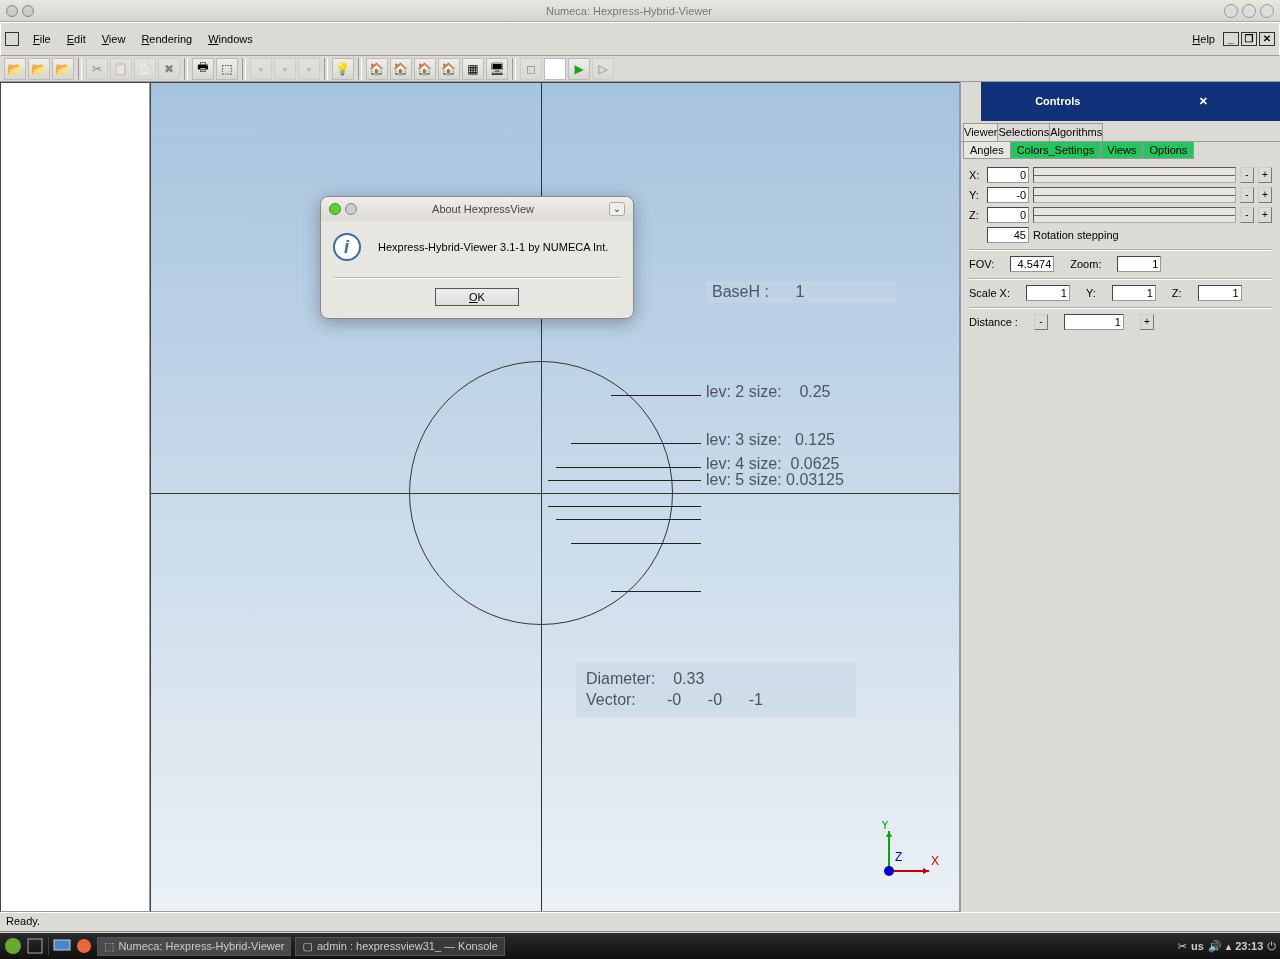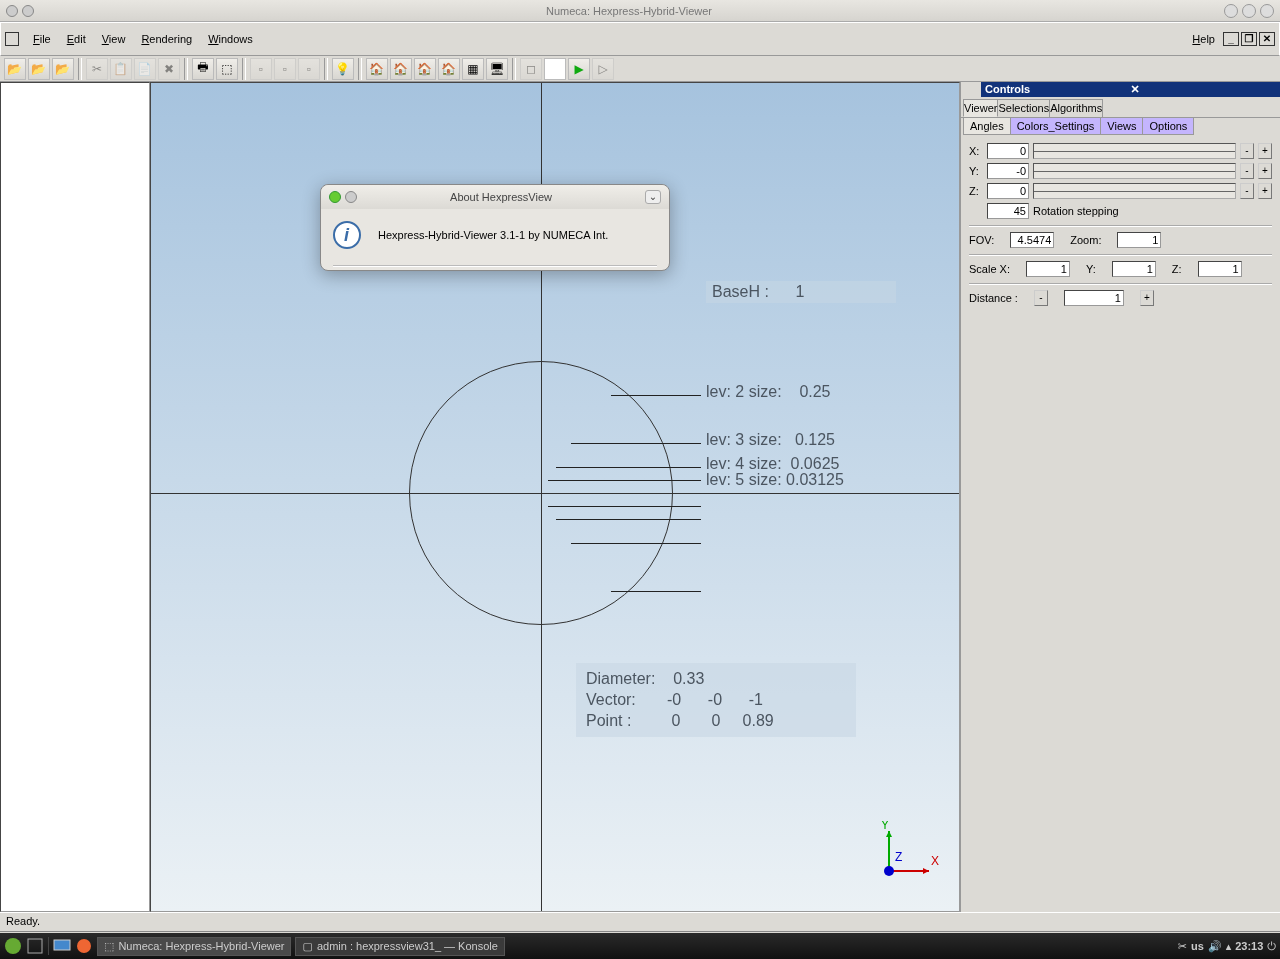--- a/index.html
+++ b/index.html
@@ -59,28 +59,28 @@
 .viewport { flex:1; position:relative; background:linear-gradient(#a6c3de 0%, #ebf1f5 100%); border:1px inset #999; }
 .viewport .crossV { position:absolute; left:390px; top:0; width:1px; height:100%; background:#333; }
 .viewport .crossH { position:absolute; top:410px; left:0; width:100%; height:1px; background:#333; }
 .viewport .circle { position:absolute; left:258px; top:278px; width:264px; height:264px; border:1px solid #333; border-radius:50%; }
 .viewport .tick { position:absolute; height:1px; background:#222; }
 .viewport .lbl { position:absolute; color:#4b5560; font-size:16px; white-space:nowrap; }
 .viewport .infobox { position:absolute; left:425px; top:580px; background:rgba(200,215,228,0.6); padding:6px 10px; color:#4b5560; font-size:16px; line-height:1.3; width:280px; }
 .viewport .axis { position:absolute; right:20px; bottom:20px; width:70px; height:70px; }
 
 .controls { width:320px; background:#dcdad5; border-left:1px solid #999; }
-.ctrl-hdr { background:#11327a; color:#fff; font-weight:bold; font-size:11px; padding:1px 4px; display:flex;margin-left:20px; }
+.ctrl-hdr { background:#11327a; color:#fff; font-weight:bold; text-align:center; font-size:11px; padding:13px 4px; display:flex;margin-left:20px; }
 .ctrl-hdr span { flex:1; }
 .ctrl-hdr .x { cursor:pointer; }
 .tabs { display:flex; padding:2px 2px 0 2px; }
 .tab { background:#dcdad5; border:1px solid #999; border-bottom:none; padding:2px 0; font-size:11px; margin-right:-1px; }
 .tab.active { background:#e8e6e1; border-bottom:1px solid #e8e6e1; position:relative; z-index:1; }
 .subtabs { display:flex; padding:0 2px; border-top:1px solid #999; }
-.subtab { background:#c4b5fd; border:1px solid #999; border-top:none; padding:2px 6px; font-size:11px; margin-right:-1px; }
+.subtab { background:#22c55e; border:1px solid #999; border-top:none; padding:2px 6px; font-size:11px; margin-right:-1px; }
 .subtab.active { background:#e8e6e1; }
 .ctrl-body { padding:8px; }
 .anglerow { display:flex; align-items:center; margin-bottom:4px; gap:4px; }
 .anglerow .albl { width:14px; }
 .anglerow input { width:42px; text-align:right; font-size:11px; border:1px inset #999; padding:1px 2px; }
 .slider { flex:1; height:16px; background:#e8e6e1; border:1px inset #aaa; position:relative; }
 .slider::before { content:""; position:absolute; left:0; right:0; top:7px; height:1px; background:#666; }
 .stepbtn { width:14px; height:16px; border:1px outset #ccc; background:#dcdad5; font-size:10px; text-align:center; line-height:13px; }
 .fieldrow { display:flex; align-items:center; gap:16px; margin:6px 0; }
 .fieldrow input { width:44px; text-align:right; font-size:11px; border:1px inset #999; padding:1px 2px; }
@@ -88,21 +88,21 @@
 
 .statusbar { height:20px; background:#dcdad5; border-top:1px solid #fff; padding:2px 6px; font-size:11px; border-bottom:1px solid #888; }
 
 .taskbar { position:absolute; bottom:0; left:0; right:0; height:26px; background:linear-gradient(#2a2a2a,#111); display:flex; align-items:center; color:#ccc; font-size:11px; padding:0 4px; gap:4px; }
 .taskbar .tbicon { width:18px; height:18px; }
 .taskbar .task { background:#3a3a3a; border:1px solid #555; padding:2px 6px; display:flex; align-items:center; gap:4px; }
 .taskbar .task.active { background:#4a4a4a; }
 .taskbar .tspacer { flex:1; }
 .taskbar .clock { font-weight:bold; }
 
-.dialog { position:absolute; left:320px; top:184px; width:350px; background:#e8e6e1; border:1px solid #888; border-radius:8px; box-shadow:0 4px 18px rgba(0,0,0,0.3); }
+.dialog { position:absolute; left:320px; top:196px; width:314px; background:#e8e6e1; border:1px solid #888; border-radius:8px; box-shadow:0 4px 18px rgba(0,0,0,0.3); }
 .dialog .dtitle { height:24px; background:linear-gradient(#f0eee9,#dcdad5); border-radius:8px 8px 0 0; display:flex; align-items:center; padding:0 8px; font-size:11px; color:#444; }
 .dialog .dtitle .dl { display:flex; gap:4px; }
 .dialog .dtitle .dl span { width:12px; height:12px; border-radius:50%; }
 .dialog .dtitle .tlabel { flex:1; text-align:center; }
 .dialog .dtitle .min { width:16px; height:14px; border:1px solid #aaa; border-radius:3px; background:#eee; text-align:center; font-size:10px; }
 .dialog .dbody { padding:12px; display:flex; align-items:center; gap:17px;text-align:center; }
 .dialog .dicon { width:28px; height:28px; border-radius:50%; background:#fff; border:2px solid #3b6da8; position:relative; }
 .dialog .dicon::after { content:"i"; color:#3b6da8; font-weight:bold; font-style:italic; font-size:18px; position:absolute; left:9px; top:2px; }
 .dialog .dsep { height:1px; background:#bbb; margin:4px 12px; box-shadow:0 1px 0 #fff; }
 .dialog .dbtns { text-align:center; padding:6px 0 12px; }
@@ -194,21 +194,20 @@
       <span>BaseH :</span>&nbsp;&nbsp;&nbsp;&nbsp;&nbsp;&nbsp;<span>1</span>
     </div>
     <div class="lbl" style="left:555px; top:300px;"><span>lev: 2 size:</span>&nbsp;&nbsp;&nbsp;&nbsp;<span>0.25</span></div>
     <div class="lbl" style="left:555px; top:348px;"><span>lev: 3 size:</span>&nbsp;&nbsp;&nbsp;<span>0.125</span></div>
     <div class="lbl" style="left:555px; top:372px;"><span>lev: 4 size:</span>&nbsp;&nbsp;<span>0.0625</span></div>
     <div class="lbl" style="left:555px; top:388px;"><span>lev: 5 size:</span>&nbsp;<span>0.03125</span></div>
 
     <div class="infobox">
       <div><span>Diameter:</span>&nbsp;&nbsp;&nbsp;&nbsp;<span>0.33</span></div>
       <div><span>Vector:</span>&nbsp;&nbsp;&nbsp;&nbsp;&nbsp;&nbsp;&nbsp;<span>-0</span>&nbsp;&nbsp;&nbsp;&nbsp;&nbsp;&nbsp;<span>-0</span>&nbsp;&nbsp;&nbsp;&nbsp;&nbsp;&nbsp;<span>-1</span></div>
-      <div><span>Point :</span>&nbsp;&nbsp;&nbsp;&nbsp;&nbsp;&nbsp;&nbsp;&nbsp;&nbsp;<span>0</span>&nbsp;&nbsp;&nbsp;&nbsp;&nbsp;&nbsp;&nbsp;<span>0</span>&nbsp;&nbsp;&nbsp;&nbsp;&nbsp;<span>0.89</span></div>
     </div>
 
     <svg class="axis" viewBox="0 0 70 70">
       <line x1="20" y1="50" x2="60" y2="50" stroke="#c00" stroke-width="2"></line>
         <polygon points="60,50 54,47 54,53" fill="#c00"></polygon>
       <line x1="20" y1="50" x2="20" y2="10" stroke="#0a0" stroke-width="2"></line>
         <polygon points="20,10 17,16 23,16" fill="#0a0"></polygon>
       <circle cx="20" cy="50" r="5" fill="#00c"></circle>
       <text x="62" y="44" fill="#c00" font-size="12">X</text>
       <text x="12" y="8" fill="#0a0" font-size="12">Y</text>
@@ -325,13 +324,16 @@
         <span style="background:#ccc;border:1px solid #888;"></span>
       </div>
     <span class="tlabel">About HexpressView</span>
     <span class="min">⌄</span>
   </div>
   <div class="dbody">
     <div class="dicon"></div>
     <div>Hexpress-Hybrid-Viewer 3.1-1 by NUMECA Int.</div>
   </div>
   <div class="dsep"></div>
+  <div class="dbtns">
+    <button><span class="ul">O</span>K</button>
+  </div>
 </div>
 
 </body></html>

